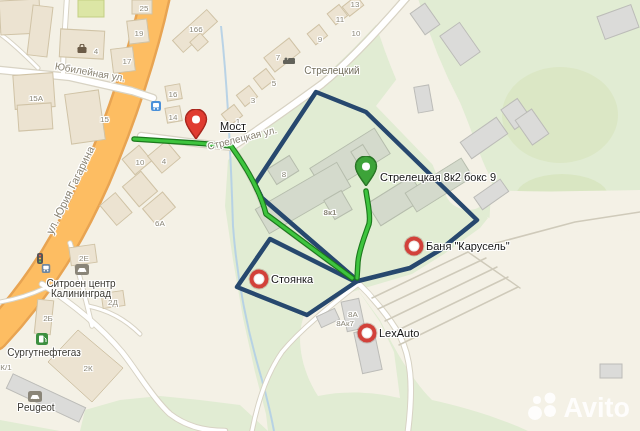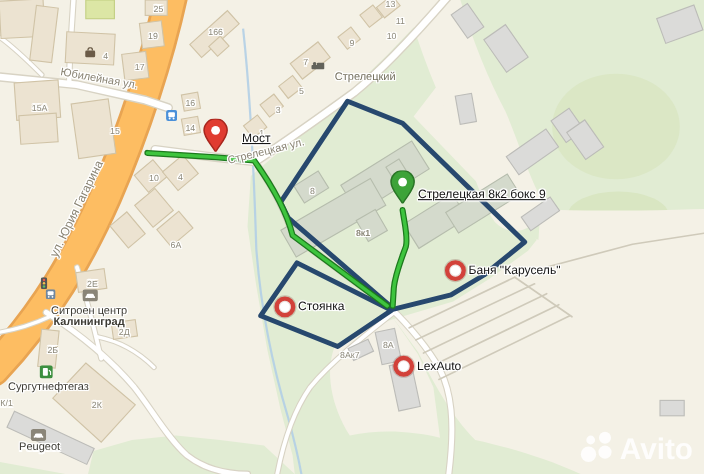--- a/index.html
+++ b/index.html
@@ -163,45 +163,45 @@
       <div class="lbl house" style="left: 144px; top: 8px;">25</div>
       <div class="lbl house" style="left: 139px; top: 33px;">19</div>
       <div class="lbl house" style="left: 127px; top: 61px;">17</div>
       <div class="lbl house" style="left: 96px; top: 51px;">4</div>
       <div class="lbl house" style="left: 196px; top: 29px;">166</div>
       <div class="lbl house" style="left: 173px; top: 94px;">16</div>
       <div class="lbl house" style="left: 173px; top: 117px;">14</div>
       <div class="lbl house" style="left: 36px; top: 98px;">15A</div>
       <div class="lbl house" style="left: 92px; top: 119px; padding-left: 25px;">15</div>
       <div class="lbl house" style="left: 355px; top: 4px;">13</div>
-      <div class="lbl house" style="left: 340px; top: 19px; margin-left: 24px;">11</div>
+      <div class="lbl house" style="left: 340px; top: 19px;">11</div>
       <div class="lbl house" style="left: 320px; top: 39px;">9</div>
       <div class="lbl house" style="left: 278px; top: 57px;">7</div>
       <div class="lbl house" style="left: 274px; top: 83px;">5</div>
       <div class="lbl house" style="left: 253px; top: 100px;">3</div>
       <div class="lbl house" style="left: 238px; top: 121px;">1</div>
       <div class="lbl house" style="left: 356px; top: 33px;">10</div>
       <div class="lbl house" style="left: 140px; top: 162px;">10</div>
       <div class="lbl house" style="left: 164px; top: 161px;">4</div>
       <div class="lbl house" style="left: 160px; top: 223px;">6А</div>
       <div class="lbl house" style="left: 284px; top: 174px;">8</div>
       <div class="lbl house" style="left: 330px; top: 212px; font-weight: bold;">8к1</div>
       <div class="lbl house" style="left: 84px; top: 258px;">2Е</div>
       <div class="lbl house" style="left: 113px; top: 302px;">2Д</div>
       <div class="lbl house" style="left: 48px; top: 318px;">2Б</div>
       <div class="lbl house" style="left: 88px; top: 368px;">2К</div>
       <div class="lbl house" style="left: 6px; top: 367px; text-align: center;">К/1</div>
       <div class="lbl house" style="left: 353px; top: 314px;">8А</div>
-      <div class="lbl house" style="left: 318px; top: 323px;">8Ак7</div>
+      <div class="lbl house" style="left: 345px; top: 323px;">8Ак7</div>
       <div class="lbl street" style="left: 90px; top: 72px; font-size: 10px; transform: translate(-50%, -50%) rotate(10deg);">Юбилейная ул.</div>
       <div class="lbl street" style="left: 70px; top: 190px; font-size: 11px; transform: translate(-50%, -50%) rotate(-64deg);">ул. Юрия Гагарина</div>
       <div class="lbl street" style="left: 242px; top: 138px; font-size: 10px; transform: translate(-50%, -50%) rotate(-14deg);">Стрелецкая ул.</div>
       <div class="lbl place" style="left: 288px; top: 70px;">Стрелецкий</div>
       <div class="lbl poi" style="left: 81px; top: 283px;">Ситроен центр</div>
-      <div class="lbl poi" style="left: 81px; top: 293px; font-weight: bold;">Калининград</div>
+      <div class="lbl poi" style="left: 81px; top: 293px;">Калининград</div>
       <div class="lbl poi" style="left: 44px; top: 352px;">Сургутнефтегаз</div>
       <div class="lbl poi" style="left: 36px; top: 407px;">Peugeot</div>
       <div class="icon" style="left: 82px; top: 49px;"><svg width="11" height="10" viewBox="0 0 11 10">
           <path d="M3.5,3 V2.2 a2,2 0 0 1 4,0 V3" fill="none" stroke="#6b5b47" stroke-width="1.2"></path>
           <rect x="1" y="3" width="9" height="6" rx="1.2" fill="#6b5b47"></rect>
         </svg></div>
       <div class="icon" style="left: 289px; top: 60px;"><svg width="12" height="9" viewBox="0 0 12 9">
           <rect x="0" y="4" width="12" height="4" rx="1" fill="#62625a"></rect>
           <circle cx="3" cy="3" r="1.6" fill="#62625a"></circle>
           <rect x="5" y="2" width="7" height="3" rx="1.2" fill="#62625a"></rect>
@@ -245,21 +245,21 @@
         </svg></div>
       <div class="pin" style="left: 196px; top: 143px;"><svg width="24" height="30" viewBox="-12 -30 24 30">
           <path d="M0,0 C-5,-8 -10.5,-13 -10.5,-19.5 A10.5,10.5 0 1,1 10.5,-19.5 C10.5,-13 5,-8 0,0 Z" fill="#e03c31" stroke="#a8271e" stroke-width="1.4"></path>
           <circle cx="0" cy="-19.5" r="4" fill="#fff"></circle>
         </svg></div>
       <div class="lbl marker-label" style="left: 220px; top: 126px; text-decoration: underline;">Мост</div>
       <div class="pin" style="left: 366px; top: 190px;"><svg width="24" height="30" viewBox="-12 -30 24 30">
           <path d="M0,0 C-5,-8 -10.5,-13 -10.5,-19.5 A10.5,10.5 0 1,1 10.5,-19.5 C10.5,-13 5,-8 0,0 Z" fill="#3da339" stroke="#2a7527" stroke-width="1.4"></path>
           <circle cx="0" cy="-19.5" r="4" fill="#fff"></circle>
         </svg></div>
-      <div class="lbl marker-label" style="left: 380px; top: 177px; text-decoration: underline;">Стрелецкая 8к2 бокс 9</div>
+      <div class="lbl marker-label" style="left: 380px; top: 177px;">Стрелецкая 8к2 бокс 9</div>
       <div class="ring" style="left: 414px; top: 246px; border-color: rgb(210, 65, 58);"></div>
       <div class="lbl marker-label" style="left: 426px; top: 246px;">Баня "Карусель"</div>
       <div class="ring" style="left: 259px; top: 279px; border-color: rgb(210, 65, 58);"></div>
       <div class="lbl marker-label" style="left: 271px; top: 279px;">Стоянка</div>
       <div class="ring" style="left: 367px; top: 333px; border-color: rgb(210, 65, 58);"></div>
       <div class="lbl marker-label" style="left: 379px; top: 333px;">LexAuto</div>
     </div>
 
   <div id="watermark">
     <svg width="34" height="34" viewBox="0 0 34 34">

